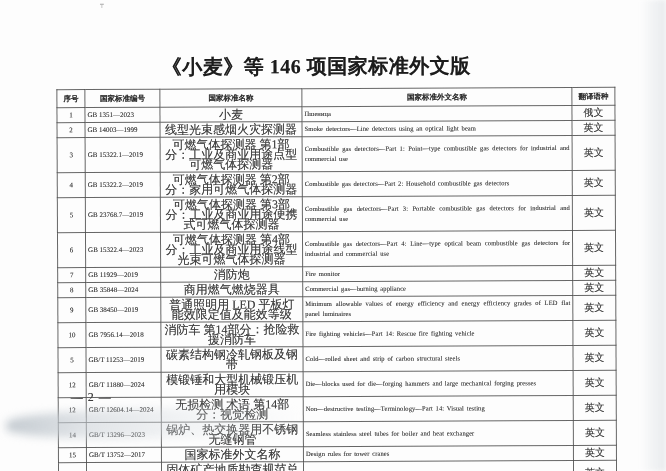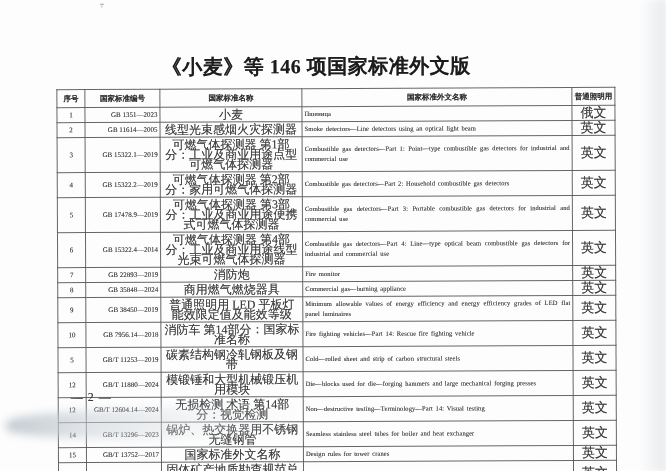--- a/index.html
+++ b/index.html
@@ -43,24 +43,24 @@
     font-size:7.5px; line-height:11px; padding:3px 1px;
     font-weight:bold; color:#2d2d2d; text-align:center;
   }
   .std-table td { line-height:10px; padding:2px 2px; }
   .col-no    { width:28px; }
   .col-code  { width:75px; }
   .col-name  { width:142px; }
   .col-for   { width:270px; }
   .col-lang  { width:43px; }
   .c-no   { text-align:center; font-size:7px; }
-  .c-code { text-align:right; font-size:7px; }
+  .c-code { text-align:left; font-size:7px; }
   .c-name { text-align:center; font-size:12px; }
   .c-foreign { text-align:justify; font-size:6.5px; padding:2px 4px; word-spacing:1px; letter-spacing:0.1px; }
-  .c-lang { text-align:center; font-size:13px; }
+  .c-lang { text-align:center; font-size:10px; }
 
   .page-number {
     position:absolute; left:70px; top:389px;
     font-size:12px; color:#3a3a3a; letter-spacing:1px;
     text-shadow:0 0 0.4px rgba(90,90,90,0.7);
   }
 
   .smudge-bottom-left {
     position:absolute; left:6px; top:408px; width:334px; height:30px;
     background:linear-gradient(100deg,
@@ -94,69 +94,69 @@
         <col class="col-name">
         <col class="col-for">
         <col class="col-lang">
     </colgroup>
     <thead>
       <tr>
         <th>序号</th>
         <th>国家标准编号</th>
         <th>国家标准名称</th>
         <th>国家标准外文名称</th>
-        <th>普通照明用</th>
+        <th>翻译语种</th>
       </tr>
     </thead>
     <tbody>
         <tr>
       <td class="c-no">1</td>
       <td class="c-code">GB 1351—2023</td>
       <td class="c-name">小麦</td>
       <td class="c-foreign">Пшеница</td>
       <td class="c-lang">俄文</td>
     </tr>
         <tr>
       <td class="c-no">2</td>
-      <td class="c-code">GB 11614—2005</td>
+      <td class="c-code">GB 14003—1999</td>
       <td class="c-name">线型光束感烟火灾探测器</td>
       <td class="c-foreign">Smoke detectors—Line detectors using an optical light beam</td>
       <td class="c-lang">英文</td>
     </tr>
         <tr>
       <td class="c-no">3</td>
       <td class="c-code">GB 15322.1—2019</td>
       <td class="c-name">可燃气体探测器 第1部分：工业及商业用途点型可燃气体探测器</td>
       <td class="c-foreign">Combustible gas detectors—Part 1: Point—type combustible gas detectors for industrial and commercial use</td>
       <td class="c-lang">英文</td>
     </tr>
         <tr>
       <td class="c-no">4</td>
       <td class="c-code">GB 15322.2—2019</td>
       <td class="c-name">可燃气体探测器 第2部分：家用可燃气体探测器</td>
       <td class="c-foreign">Combustible gas detectors—Part 2: Household combustible gas detectors</td>
       <td class="c-lang">英文</td>
     </tr>
         <tr>
       <td class="c-no">5</td>
-      <td class="c-code">GB 17478.9—2019</td>
+      <td class="c-code">GB 23768.7—2019</td>
       <td class="c-name">可燃气体探测器 第3部分：工业及商业用途便携式可燃气体探测器</td>
       <td class="c-foreign">Combustible gas detectors—Part 3: Portable combustible gas detectors for industrial and commercial use</td>
       <td class="c-lang">英文</td>
     </tr>
         <tr>
       <td class="c-no">6</td>
-      <td class="c-code">GB 15322.4—2014</td>
+      <td class="c-code">GB 15322.4—2023</td>
       <td class="c-name">可燃气体探测器 第4部分：工业及商业用途线型光束可燃气体探测器</td>
       <td class="c-foreign">Combustible gas detectors—Part 4: Line—type optical beam combustible gas detectors for industrial and commercial use</td>
       <td class="c-lang">英文</td>
     </tr>
         <tr>
       <td class="c-no">7</td>
-      <td class="c-code">GB 22893—2019</td>
+      <td class="c-code">GB 11929—2019</td>
       <td class="c-name">消防炮</td>
       <td class="c-foreign">Fire monitor</td>
       <td class="c-lang">英文</td>
     </tr>
         <tr>
       <td class="c-no">8</td>
       <td class="c-code">GB 35848—2024</td>
       <td class="c-name">商用燃气燃烧器具</td>
       <td class="c-foreign">Commercial gas—burning appliance</td>
       <td class="c-lang">英文</td>
@@ -164,21 +164,21 @@
         <tr>
       <td class="c-no">9</td>
       <td class="c-code">GB 38450—2019</td>
       <td class="c-name">普通照明用 LED 平板灯能效限定值及能效等级</td>
       <td class="c-foreign">Minimum allowable values of energy efficiency and energy efficiency grades of LED flat panel luminaires</td>
       <td class="c-lang">英文</td>
     </tr>
         <tr>
       <td class="c-no">10</td>
       <td class="c-code">GB 7956.14—2018</td>
-      <td class="c-name">消防车 第14部分：国家标准名称</td>
+      <td class="c-name">消防车 第14部分：抢险救援消防车</td>
       <td class="c-foreign">Fire fighting vehicles—Part 14: Rescue fire fighting vehicle</td>
       <td class="c-lang">英文</td>
     </tr>
         <tr>
       <td class="c-no">5</td>
       <td class="c-code">GB/T 11253—2019</td>
       <td class="c-name">碳素结构钢冷轧钢板及钢带</td>
       <td class="c-foreign">Cold—rolled sheet and strip of carbon structural steels</td>
       <td class="c-lang">英文</td>
     </tr>

